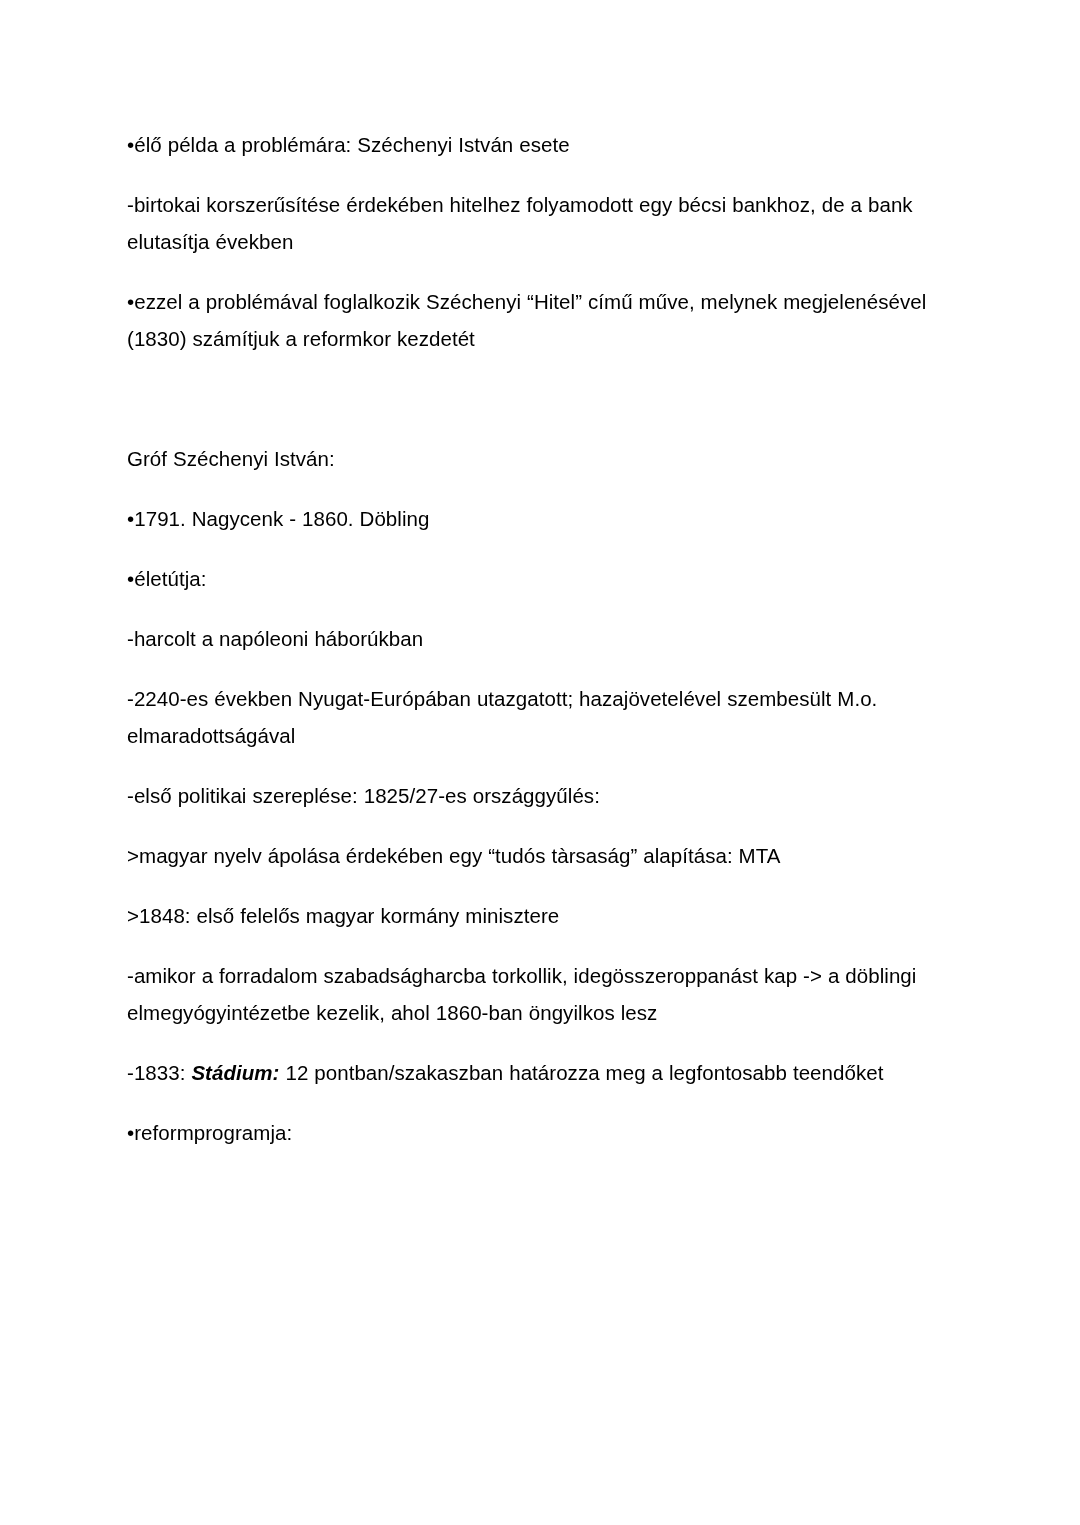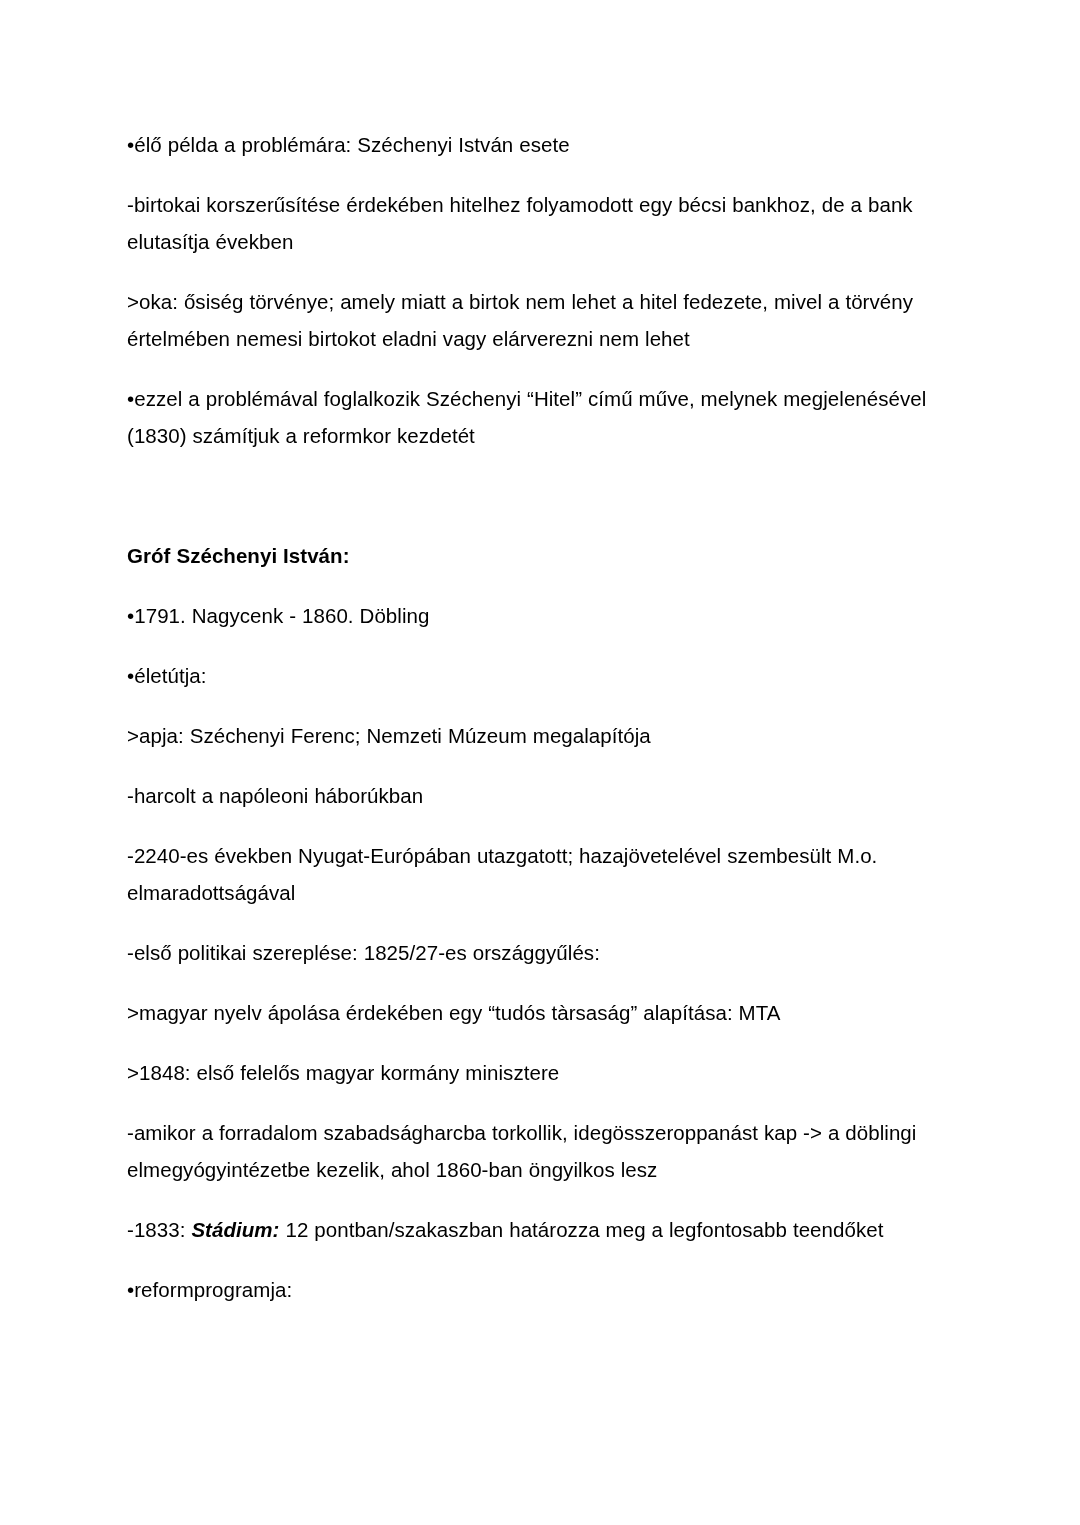--- a/index.html
+++ b/index.html
@@ -32,55 +32,53 @@
   .para {
     font-size: 20.5px;
     line-height: 37px;
     margin: 0 0 23px 0;
     text-align: left;
     color: #000000;
     letter-spacing: 0.05px;
     word-spacing: 0.2px;
   }
   .para.heading {
-    font-weight: bold;
+    font-weight: normal;
   }
   .para.spacer {
     margin: 0 0 23px 0;
     height: 37px;
   }
   .ital {
     font-style: italic;
     font-weight: bold;
   }
 </style>
 </head>
 <body>
 
 <div class="page">
   <div class="doc-body">
 
     <p class="para">•élő példa a problémára: Széchenyi István esete</p>
 
     <p class="para">-birtokai korszerűsítése érdekében hitelhez folyamodott egy bécsi bankhoz, de a bank elutasítja években</p>
 
-    <p class="para">&gt;oka: ősiség törvénye; amely miatt a birtok nem lehet a hitel fedezete, mivel a törvény értelmében nemesi birtokot eladni vagy elárverezni nem lehet</p>
 
     <p class="para">•ezzel a problémával foglalkozik Széchenyi “Hitel” című műve, melynek megjelenésével (1830) számítjuk a reformkor kezdetét</p>
 
     <p class="para spacer"></p>
 
     <p class="para heading">Gróf Széchenyi István:</p>
 
     <p class="para">•1791. Nagycenk - 1860. Döbling</p>
 
     <p class="para">•életútja:</p>
 
 
-    <p class="para">&gt;apja: Széchenyi Ferenc; Nemzeti Múzeum megalapítója</p>
 
     <p class="para">-harcolt a napóleoni háborúkban</p>
 
     <p class="para">-2240-es években Nyugat-Európában utazgatott; hazajövetelével szembesült M.o. elmaradottságával</p>
 
     <p class="para">-első politikai szereplése: 1825/27-es országgyűlés:</p>
 
     <p class="para">&gt;magyar nyelv ápolása érdekében egy “tudós tàrsaság” alapítása: MTA</p>
 
     <p class="para">&gt;1848: első felelős magyar kormány minisztere</p>

